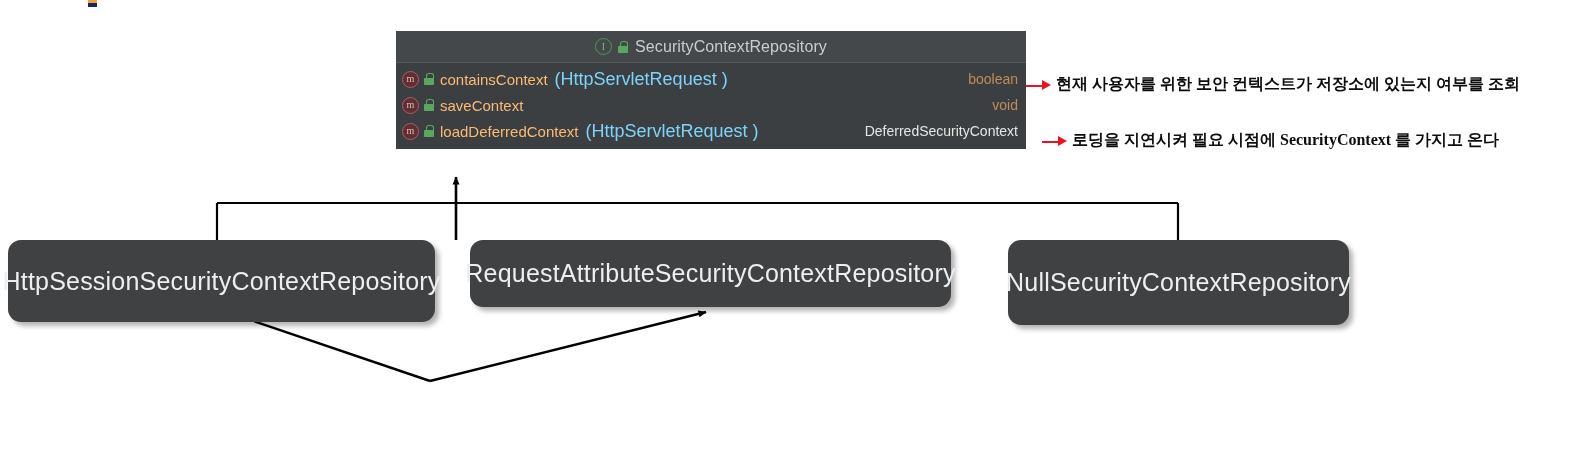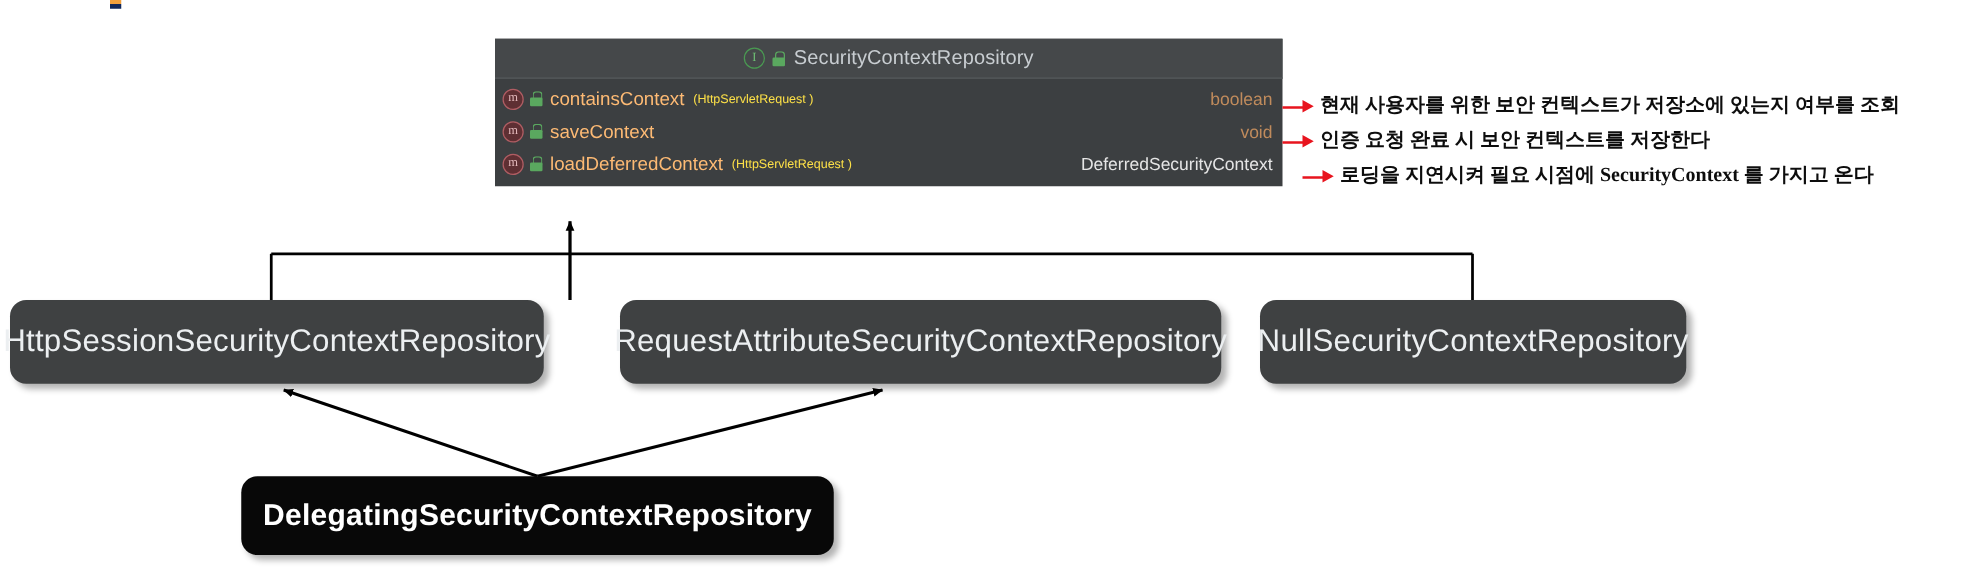--- a/index.html
+++ b/index.html
@@ -119,22 +119,22 @@
     justify-content: center;
     line-height: 1;
     flex: none;
     font-family: "Liberation Serif", serif;
   }
   .m-name {
     color: #fdba74;
     font-size: 15px;
   }
   .m-params {
-    color: #fde047;
-    font-size: 10px;
+    color: #7dd3fc;
+    font-size: 18px;
     margin-left: 2px;
   }
   .m-spacer { flex: 1 1 auto; }
   .m-ret {
     font-size: 14px;
     text-align: right;
   }
   .m-ret.kw { color: #c08b5c; }
   .m-ret.type { color: #e5e5e5; }
 
@@ -208,23 +208,23 @@
   }
   .node.dark {
     background: #080808;
   }
   .node.dark .node-label {
     font-weight: bold;
     color: #ffffff;
     font-size: 24px;
   }
 
-  #node-http { left: 8px;   top: 240px; width: 427px; height: 67px; text-align: center; }
-  #node-req  { left: 496px; top: 240px; width: 481px; height: 67px; }
-  #node-null { left: 1008px;top: 240px; width: 341px; height: 67px; }
+  #node-http { left: 8px;   top: 240px; width: 427px; height: 82px; text-align: center; }
+  #node-req  { left: 470px; top: 240px; width: 481px; height: 67px; }
+  #node-null { left: 1008px;top: 240px; width: 341px; height: 85px; }
   #node-del  { left: 193px; top: 381px; width: 474px; height: 63px; }
 </style>
 </head>
 <body>
 
 <div id="canvas">
 
   <div class="artifact"></div>
 
   <svg id="wires" viewBox="0 0 1572 456" xmlns="http://www.w3.org/2000/svg">
@@ -280,35 +280,28 @@
         <span class="m-ret type">DeferredSecurityContext</span>
       </div>
 
     </div>
   </div>
 
   <div class="note" style="left:1026px; top:74px;">
     <span class="red-arrow"></span>
     <span class="note-text">현재 사용자를 위한 보안 컨텍스트가 저장소에 있는지 여부를 조회</span>
   </div>
-  <div class="note" style="left:1026px; top:102px;">
-    <span class="red-arrow"></span>
-    <span class="note-text">인증 요청 완료 시 보안 컨텍스트를 저장한다</span>
-  </div>
   <div class="note" style="left:1026px; top:130px;margin-left:16px;">
     <span class="red-arrow"></span>
     <span class="note-text">로딩을 지연시켜 필요 시점에 SecurityContext 를 가지고 온다</span>
   </div>
 
   <div class="node" id="node-http">
     <span class="node-label">HttpSessionSecurityContextRepository</span>
   </div>
   <div class="node" id="node-req">
     <span class="node-label">RequestAttributeSecurityContextRepository</span>
   </div>
   <div class="node" id="node-null">
     <span class="node-label">NullSecurityContextRepository</span>
   </div>
-  <div class="node dark" id="node-del">
-    <span class="node-label">DelegatingSecurityContextRepository</span>
-  </div>
 
 </div>
 
 </body></html>

